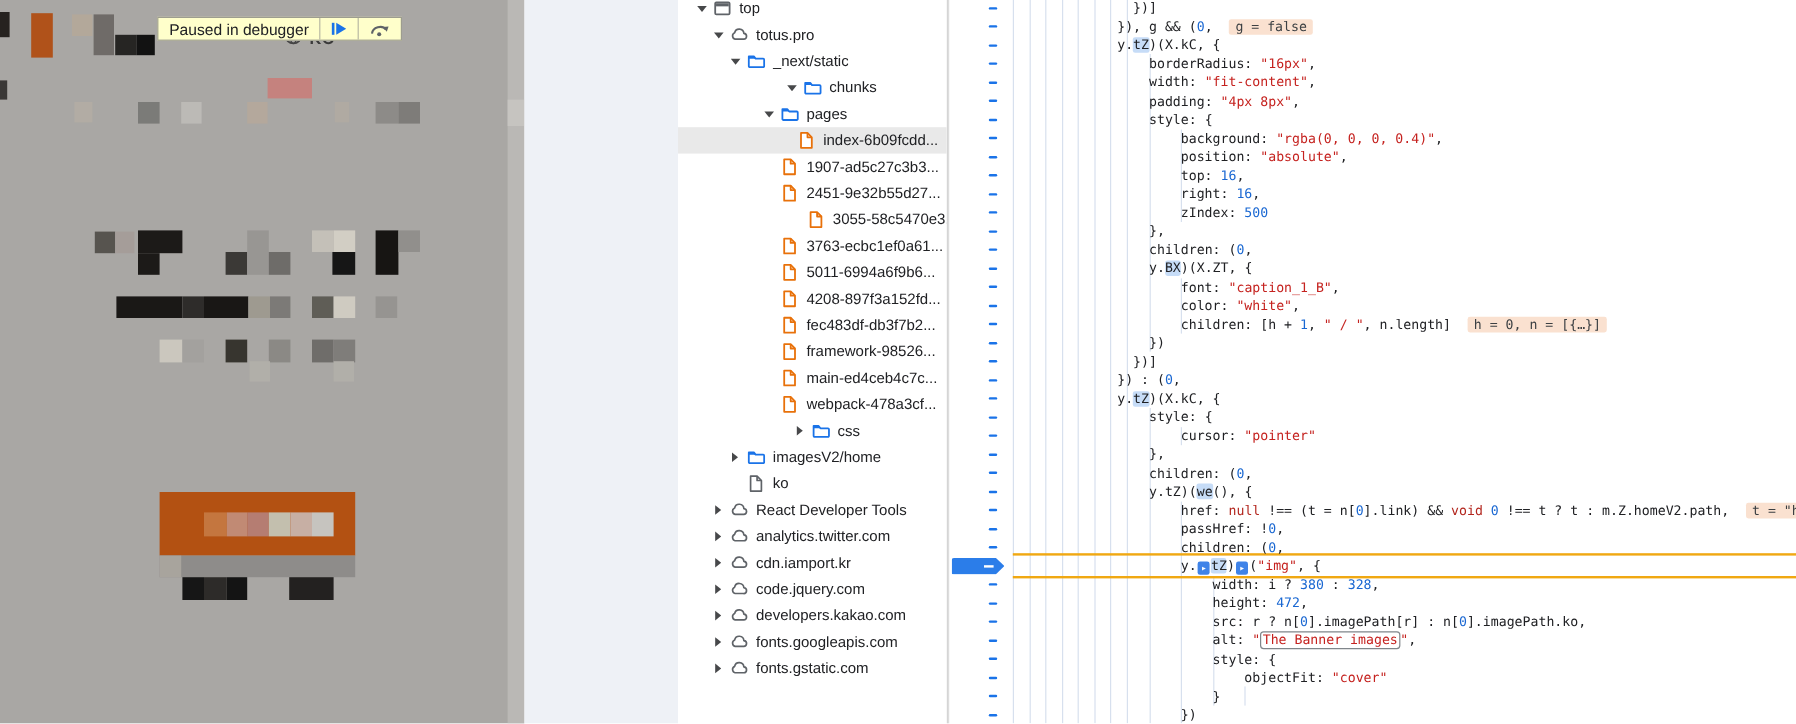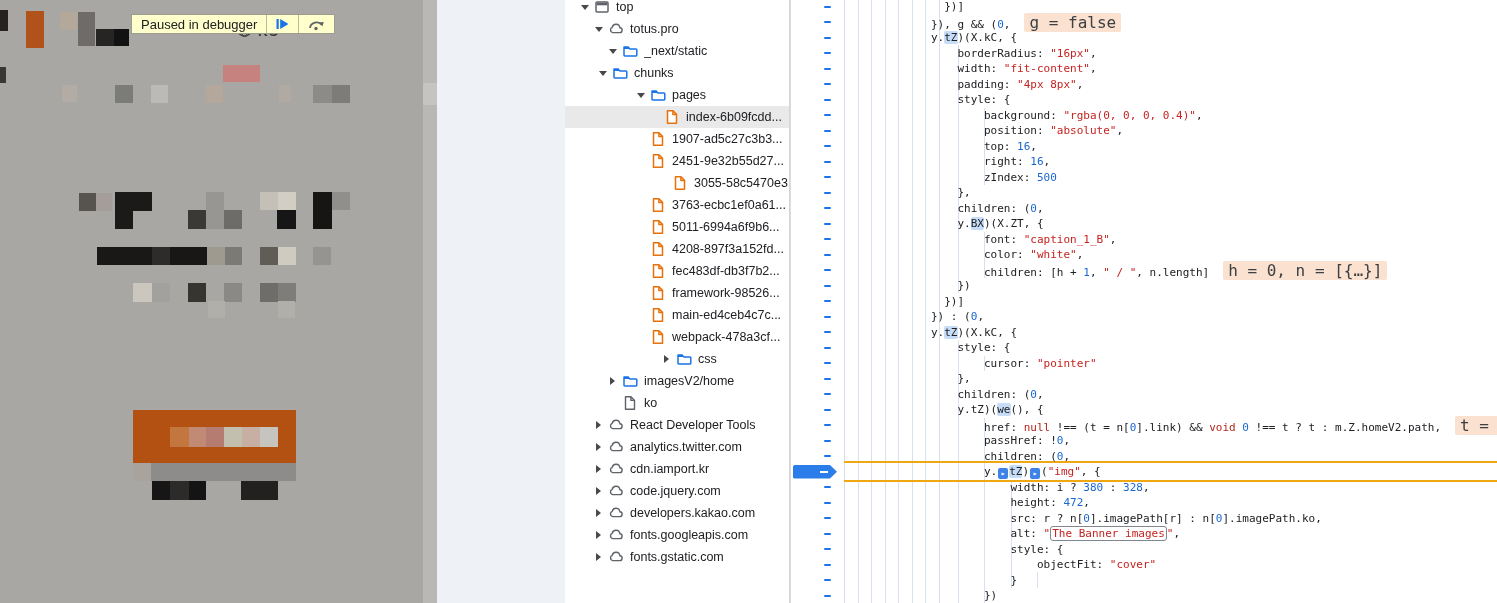--- a/index.html
+++ b/index.html
@@ -39,21 +39,21 @@
   .gl .dash{position:absolute;right:13px;top:6.5px;width:7px;height:2px;background:#1a73e8;border-radius:1px;cursor:pointer}
   .execb{position:absolute;left:2px;top:1px;width:44px;height:13.5px;background:#2b7de9;border-radius:2px;clip-path:polygon(0 0,84% 0,100% 50%,84% 100%,0 100%)}
   .execb i{position:absolute;right:9px;top:5.5px;width:8px;height:2px;background:#fff}
   #code{position:absolute;left:140px;top:-1px;font-family:"DejaVu Sans Mono",monospace;font-size:11px;line-height:15.5px;color:#202124;white-space:pre}
   .cl{height:15.5px}
   .s{color:#c5221f}
   .sb{color:#c5221f;border:1px solid #80868b;border-radius:3px;padding:0 1px}
   .n{color:#1967d2}
   .k{color:#b3261e}
   .h{background:#c6dcf7;border-radius:2px}
-  .b{background:#fae1d0;color:#3c4043;border-radius:2px;padding:0 5px;margin-left:14px;font-size:16px}
+  .b{background:#fae1d0;color:#3c4043;border-radius:2px;padding:0 5px;margin-left:14px;font-size:11px}
   .m{display:inline-block;width:10px;height:11px;background:#3f83e8;border-radius:2px;color:#fff;font-size:8px;line-height:11px;text-align:center;vertical-align:-1px;margin:0 1px;cursor:pointer}
   #exec-hl{position:absolute;left:53px;right:0;height:21px;border-top:2px solid #f0a812;border-bottom:2px solid #f0a812;pointer-events:none}
 </style>
 </head>
 <body>
 
 <div id="root">
 
   <section class="pane" id="page">
     <div id="page-blocks">
@@ -168,21 +168,21 @@
         <div class="navrow" style="padding-left: 41px;">
           <span class="arrow">
             <i class="tri-d"></i>
           </span>
           <span class="nicon"><svg width="16" height="16" viewBox="0 0 16 16">
               <path d="M2 4 h4.2 l1.5 1.9 h6.3 a.8 .8 0 0 1 .8 .8 v5.5 a.8 .8 0 0 1 -.8 .8 H2.8 a.8 .8 0 0 1 -.8 -.8 Z" fill="#fff" stroke="#1a73e8" stroke-width="1.5" stroke-linejoin="round"></path>
               <path d="M2 4 h4.2 l1.5 1.9 H2 Z" fill="#1a73e8"></path>
             </svg></span>
           <span class="nlabel">_next/static</span>
         </div>
-        <div class="navrow" style="padding-left: 31px;">
+        <div class="navrow" style="padding-left: 88px;">
           <span class="arrow">
             <i class="tri-d"></i>
           </span>
           <span class="nicon"><svg width="16" height="16" viewBox="0 0 16 16">
               <path d="M2 4 h4.2 l1.5 1.9 h6.3 a.8 .8 0 0 1 .8 .8 v5.5 a.8 .8 0 0 1 -.8 .8 H2.8 a.8 .8 0 0 1 -.8 -.8 Z" fill="#fff" stroke="#1a73e8" stroke-width="1.5" stroke-linejoin="round"></path>
               <path d="M2 4 h4.2 l1.5 1.9 H2 Z" fill="#1a73e8"></path>
             </svg></span>
           <span class="nlabel">chunks</span>
         </div>
         <div class="navrow" style="padding-left: 69px;">

